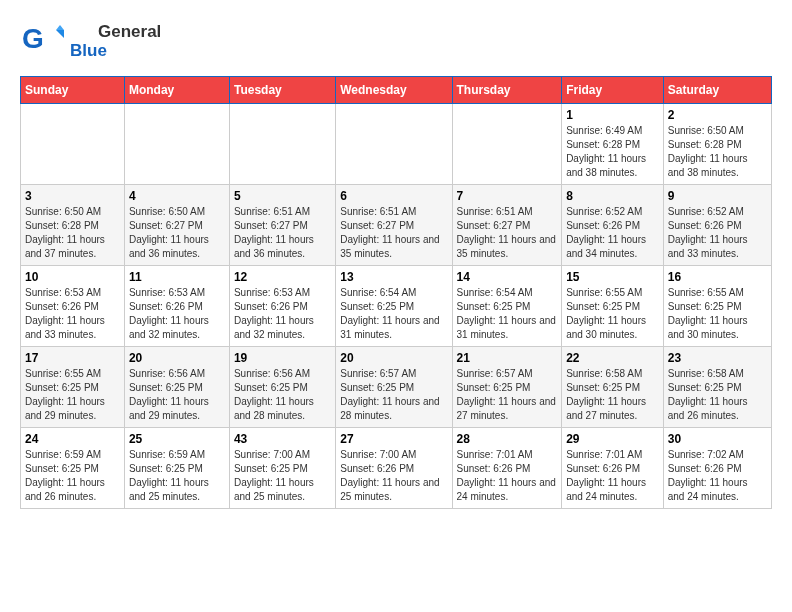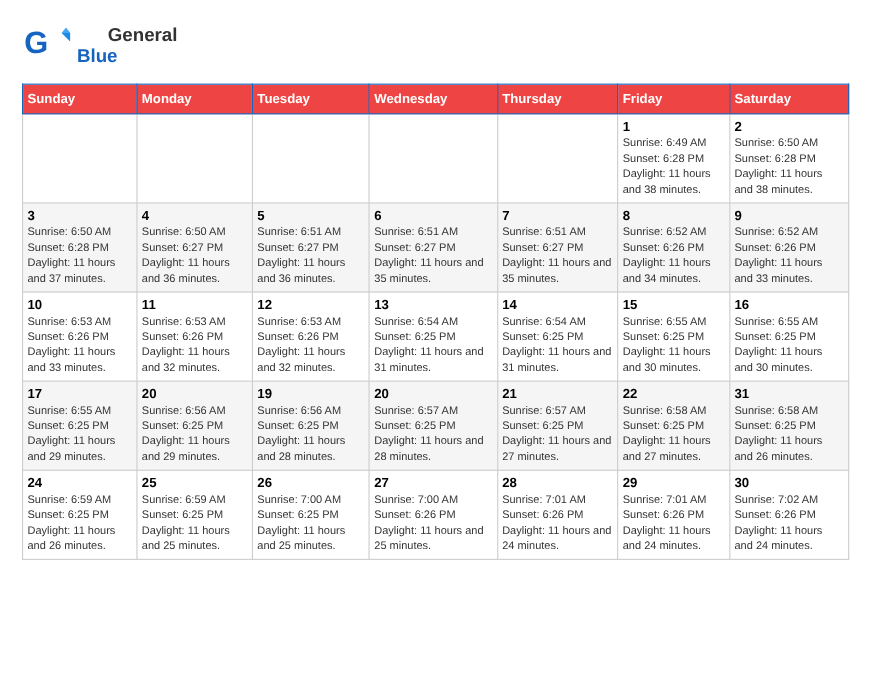--- a/index.html
+++ b/index.html
@@ -195,41 +195,41 @@
 Sunset: 6:25 PM
 Daylight: 11 hours and 27 minutes.</div>
           </td>
           <td>
             <span class="day-num">22</span>
             <div class="day-info" style="white-space: pre-line;">Sunrise: 6:58 AM
 Sunset: 6:25 PM
 Daylight: 11 hours and 27 minutes.</div>
           </td>
           <td>
-            <span class="day-num">31</span>
+            <span class="day-num">23</span>
             <div class="day-info" style="white-space: pre-line;">Sunrise: 6:58 AM
 Sunset: 6:25 PM
 Daylight: 11 hours and 26 minutes.</div>
           </td>
         </tr>
         <tr>
           <td>
             <span class="day-num">24</span>
             <div class="day-info" style="white-space: pre-line;">Sunrise: 6:59 AM
 Sunset: 6:25 PM
 Daylight: 11 hours and 26 minutes.</div>
           </td>
           <td>
             <span class="day-num">25</span>
             <div class="day-info" style="white-space: pre-line;">Sunrise: 6:59 AM
 Sunset: 6:25 PM
 Daylight: 11 hours and 25 minutes.</div>
           </td>
           <td>
-            <span class="day-num">26</span>
+            <span class="day-num">43</span>
             <div class="day-info" style="white-space: pre-line;">Sunrise: 7:00 AM
 Sunset: 6:25 PM
 Daylight: 11 hours and 25 minutes.</div>
           </td>
           <td>
             <span class="day-num">27</span>
             <div class="day-info" style="white-space: pre-line;">Sunrise: 7:00 AM
 Sunset: 6:26 PM
 Daylight: 11 hours and 25 minutes.</div>
           </td>

